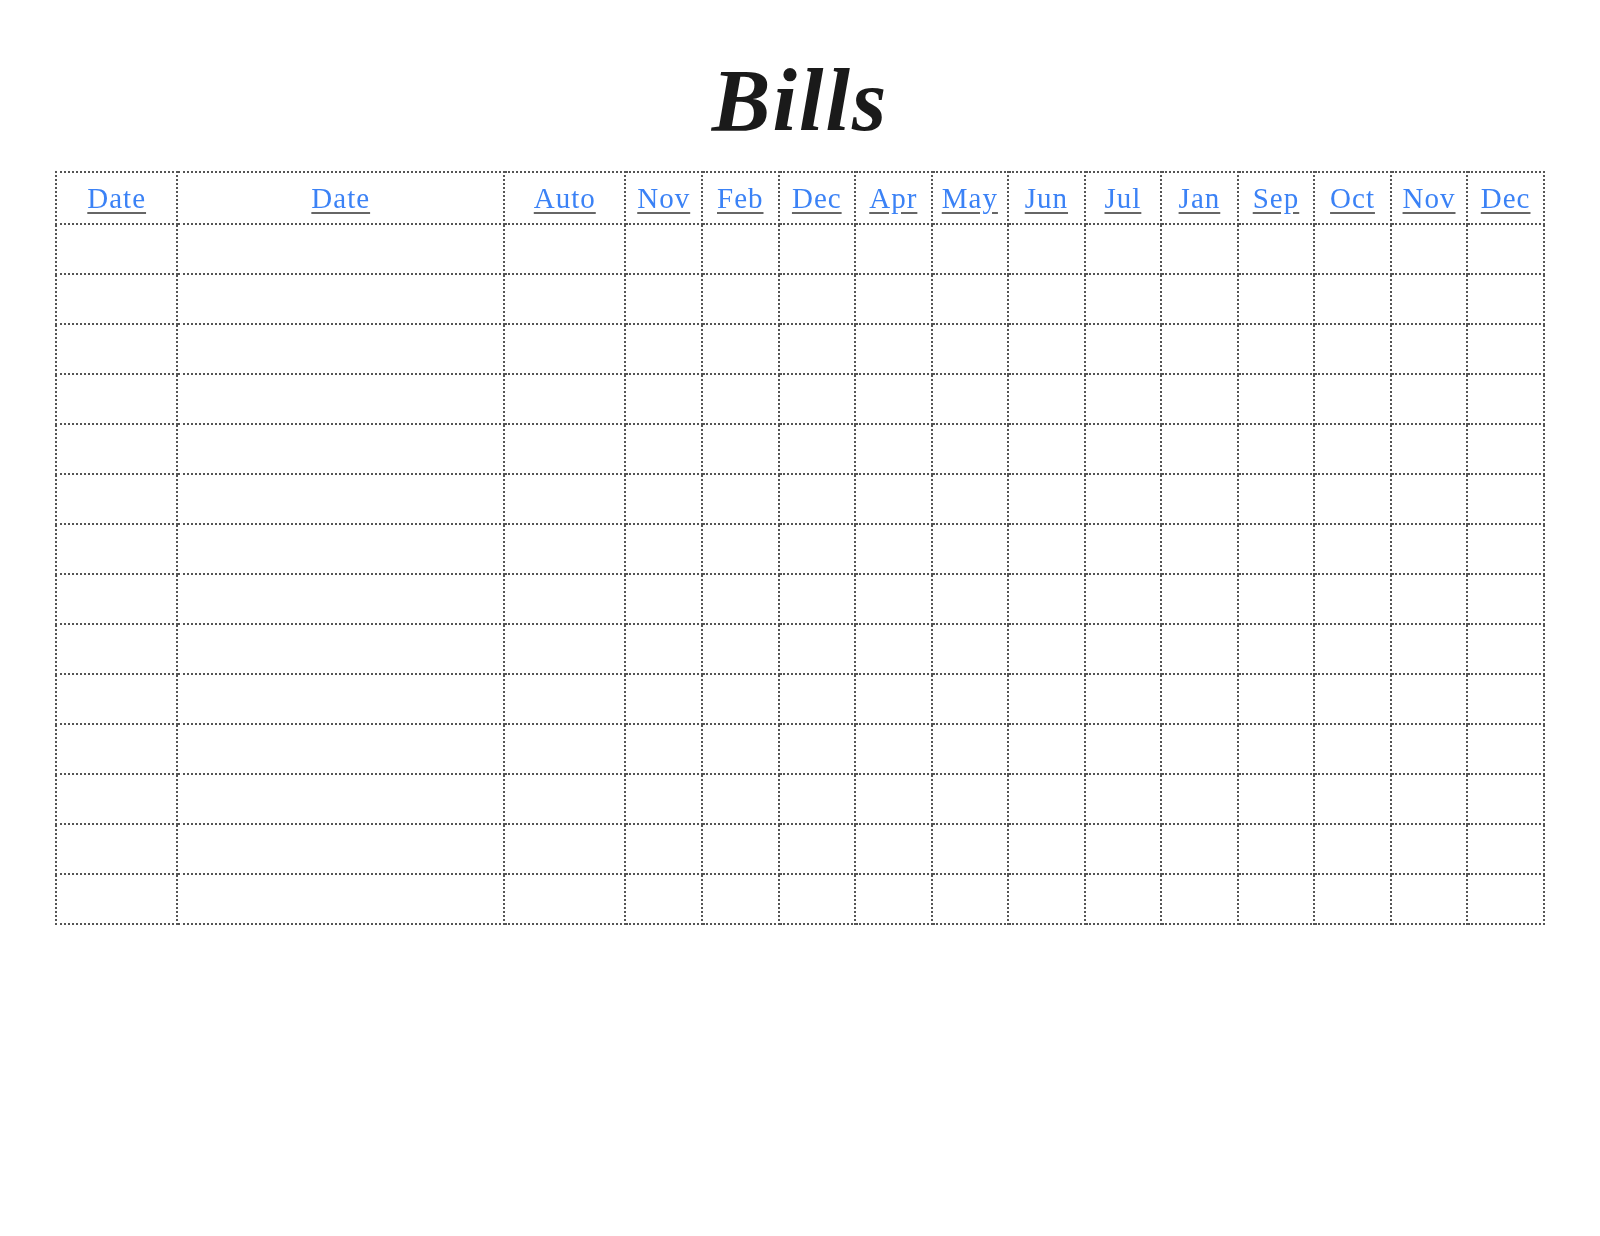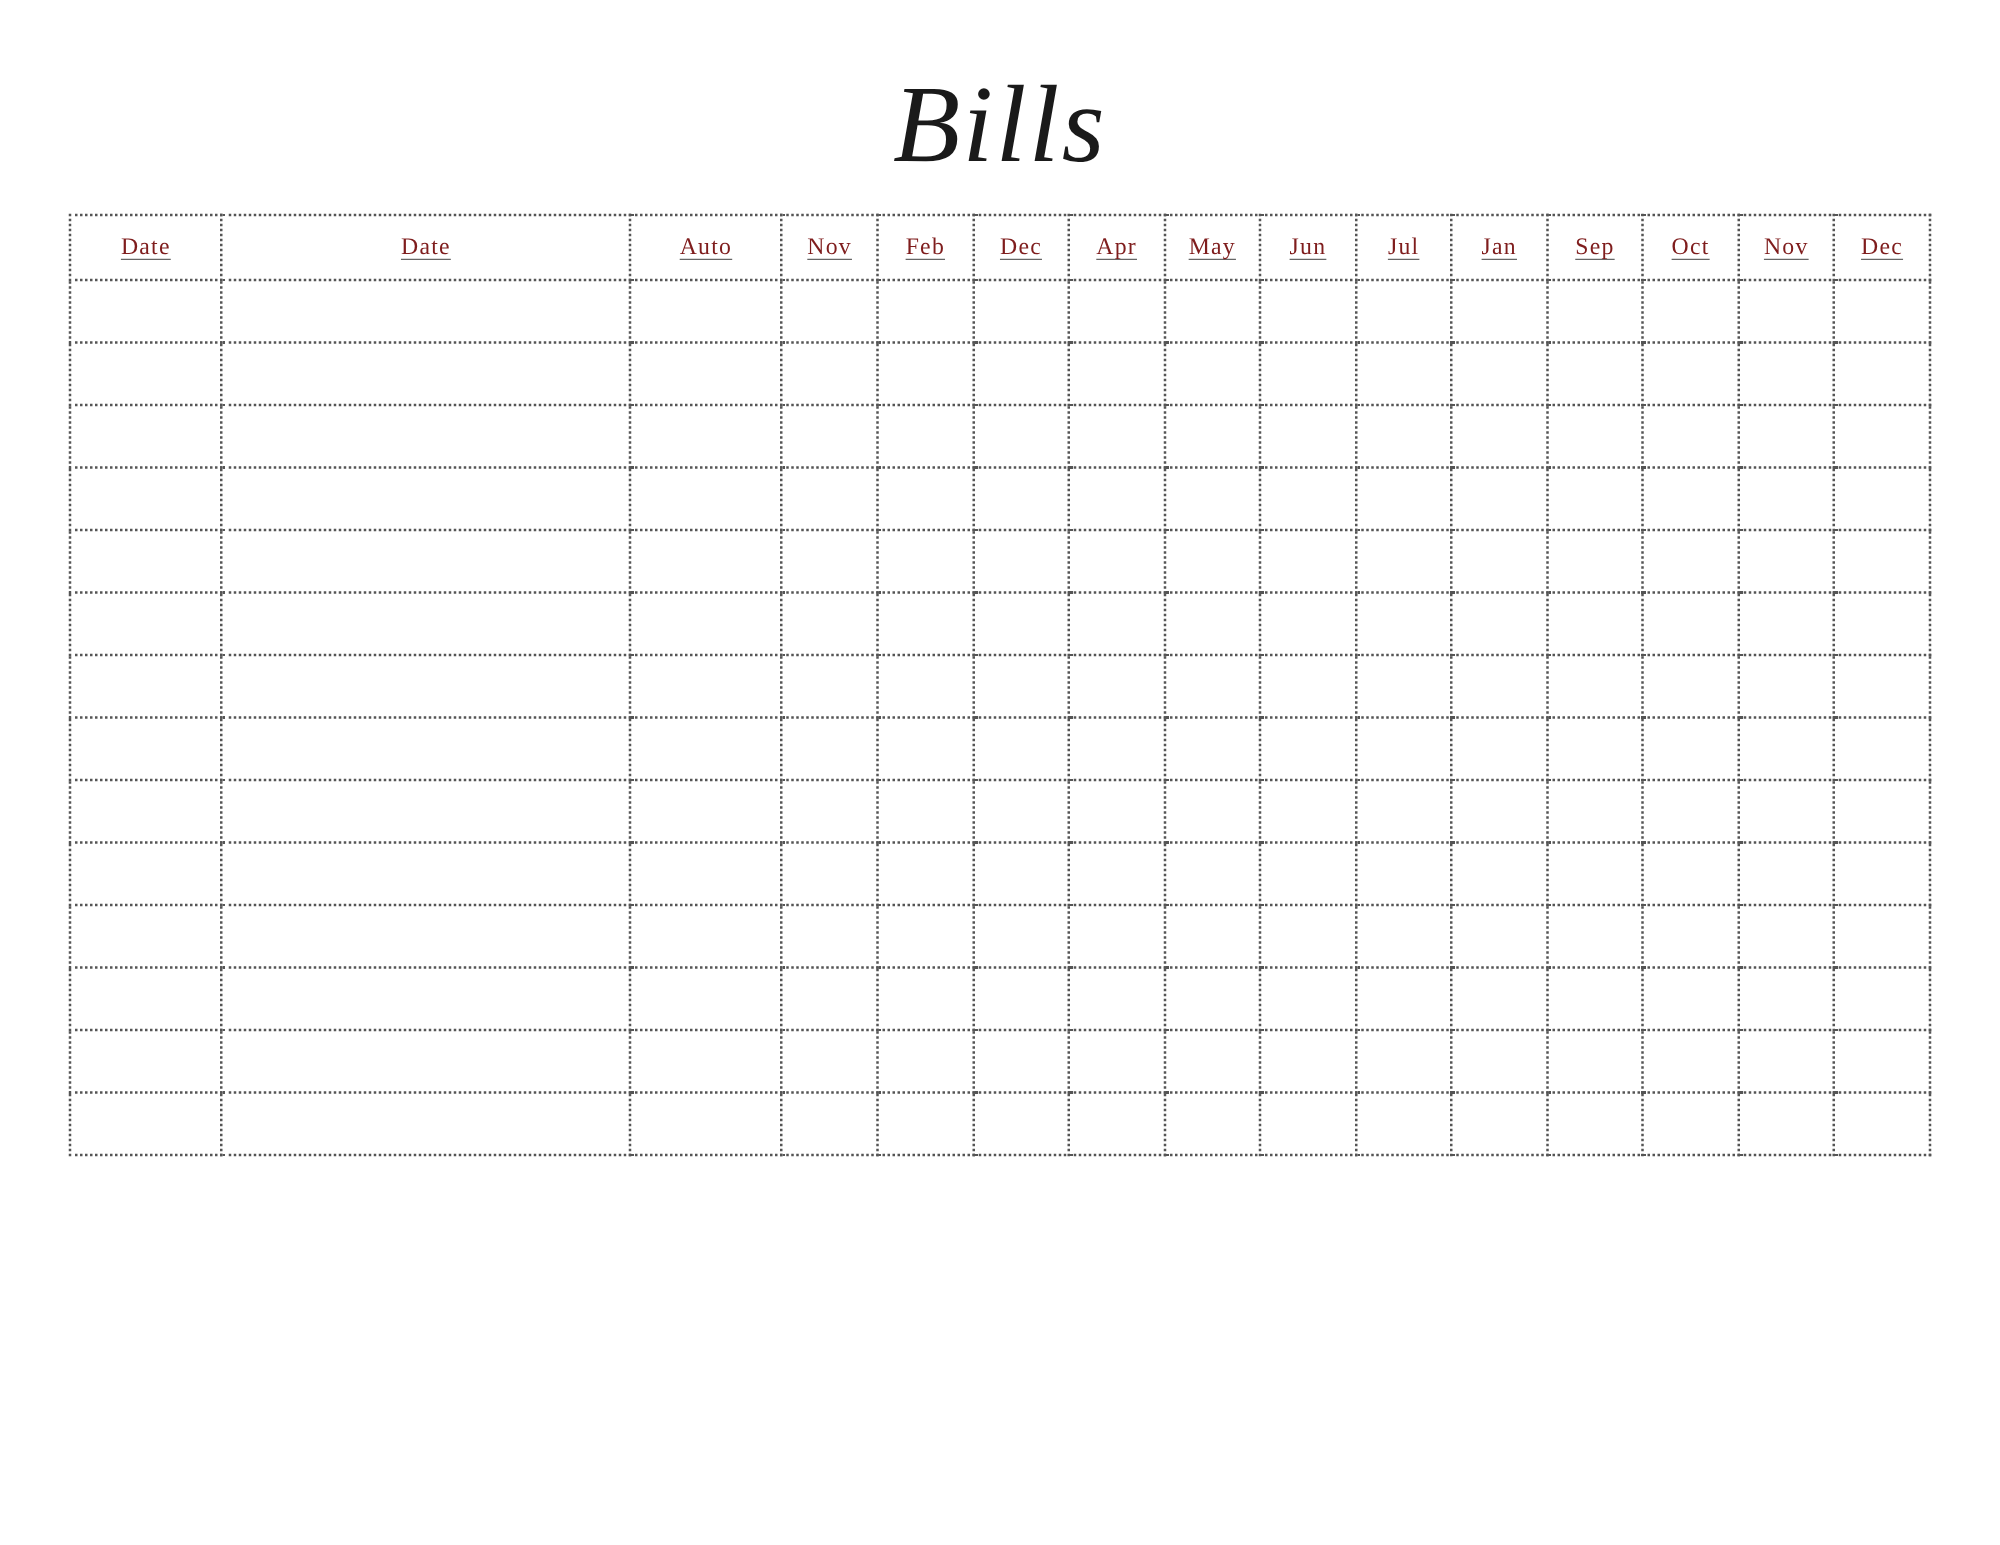--- a/index.html
+++ b/index.html
@@ -12,21 +12,21 @@
       width: 1600px;
       height: 1236px;
       font-family: Georgia, 'Times New Roman', serif;
       color: #333;
       position: relative;
     }
     .page-title {
       text-align: center;
       font-family: 'Brush Script MT', 'Lucida Handwriting', cursive;
       font-size: 88px;
-      font-weight: normal;
+      font-weight: bold;
       font-style: italic;
       color: #1a1a1a;
       margin-top: 50px;
       margin-bottom: 20px;
       letter-spacing: 2px;
     }
     .table-wrap {
       margin: 0 55px;
     }
     table {
@@ -36,22 +36,22 @@
     }
     th, td {
       border: 2px dotted #555;
       padding: 0;
       height: 50px;
       text-align: center;
       vertical-align: middle;
     }
     th {
       font-weight: normal;
-      font-size: 19px;
-      color: #7f1d1d;
+      font-size: 29px;
+      color: #3b82f6;
       font-family: Georgia, serif;
       letter-spacing: 1px;
       text-decoration: underline;
       text-decoration-color: #666;
       text-underline-offset: 4px;
       height: 52px;
     }
     td {
       height: 50px;
     }

